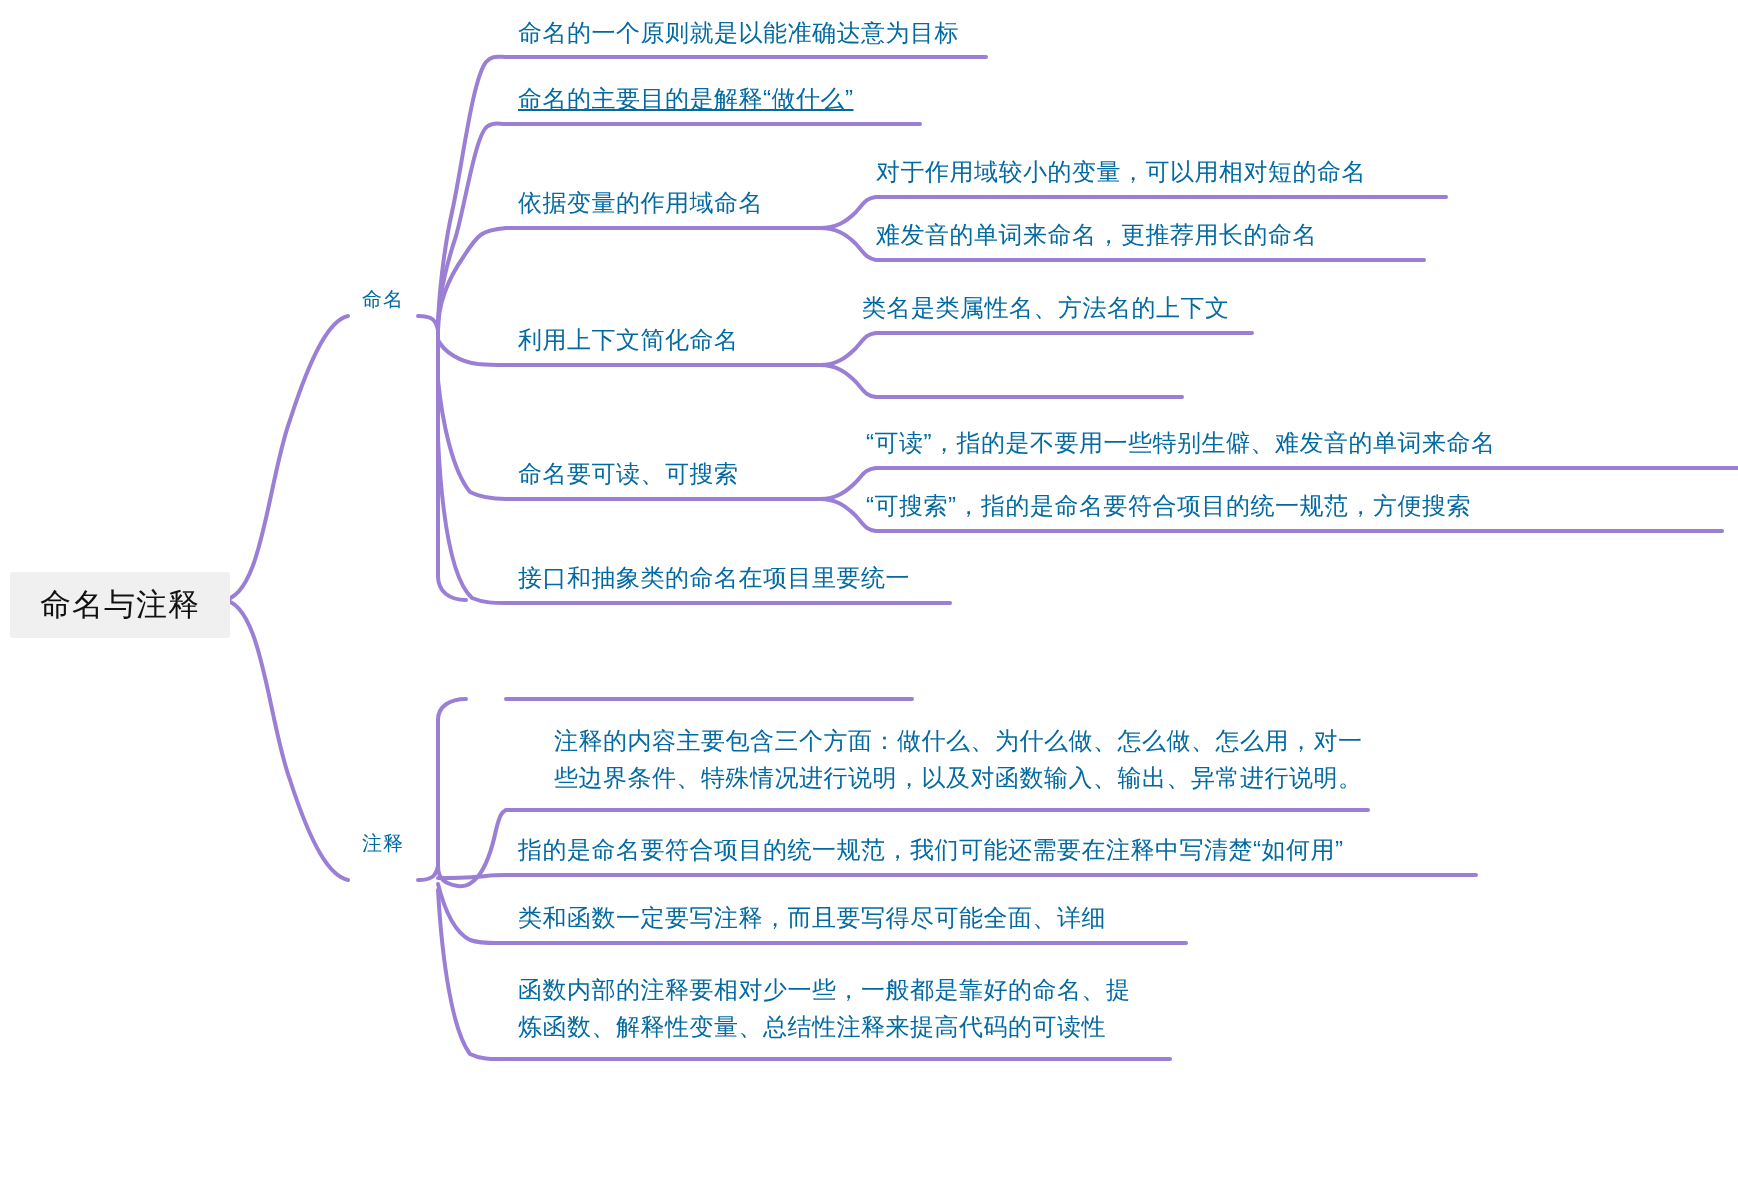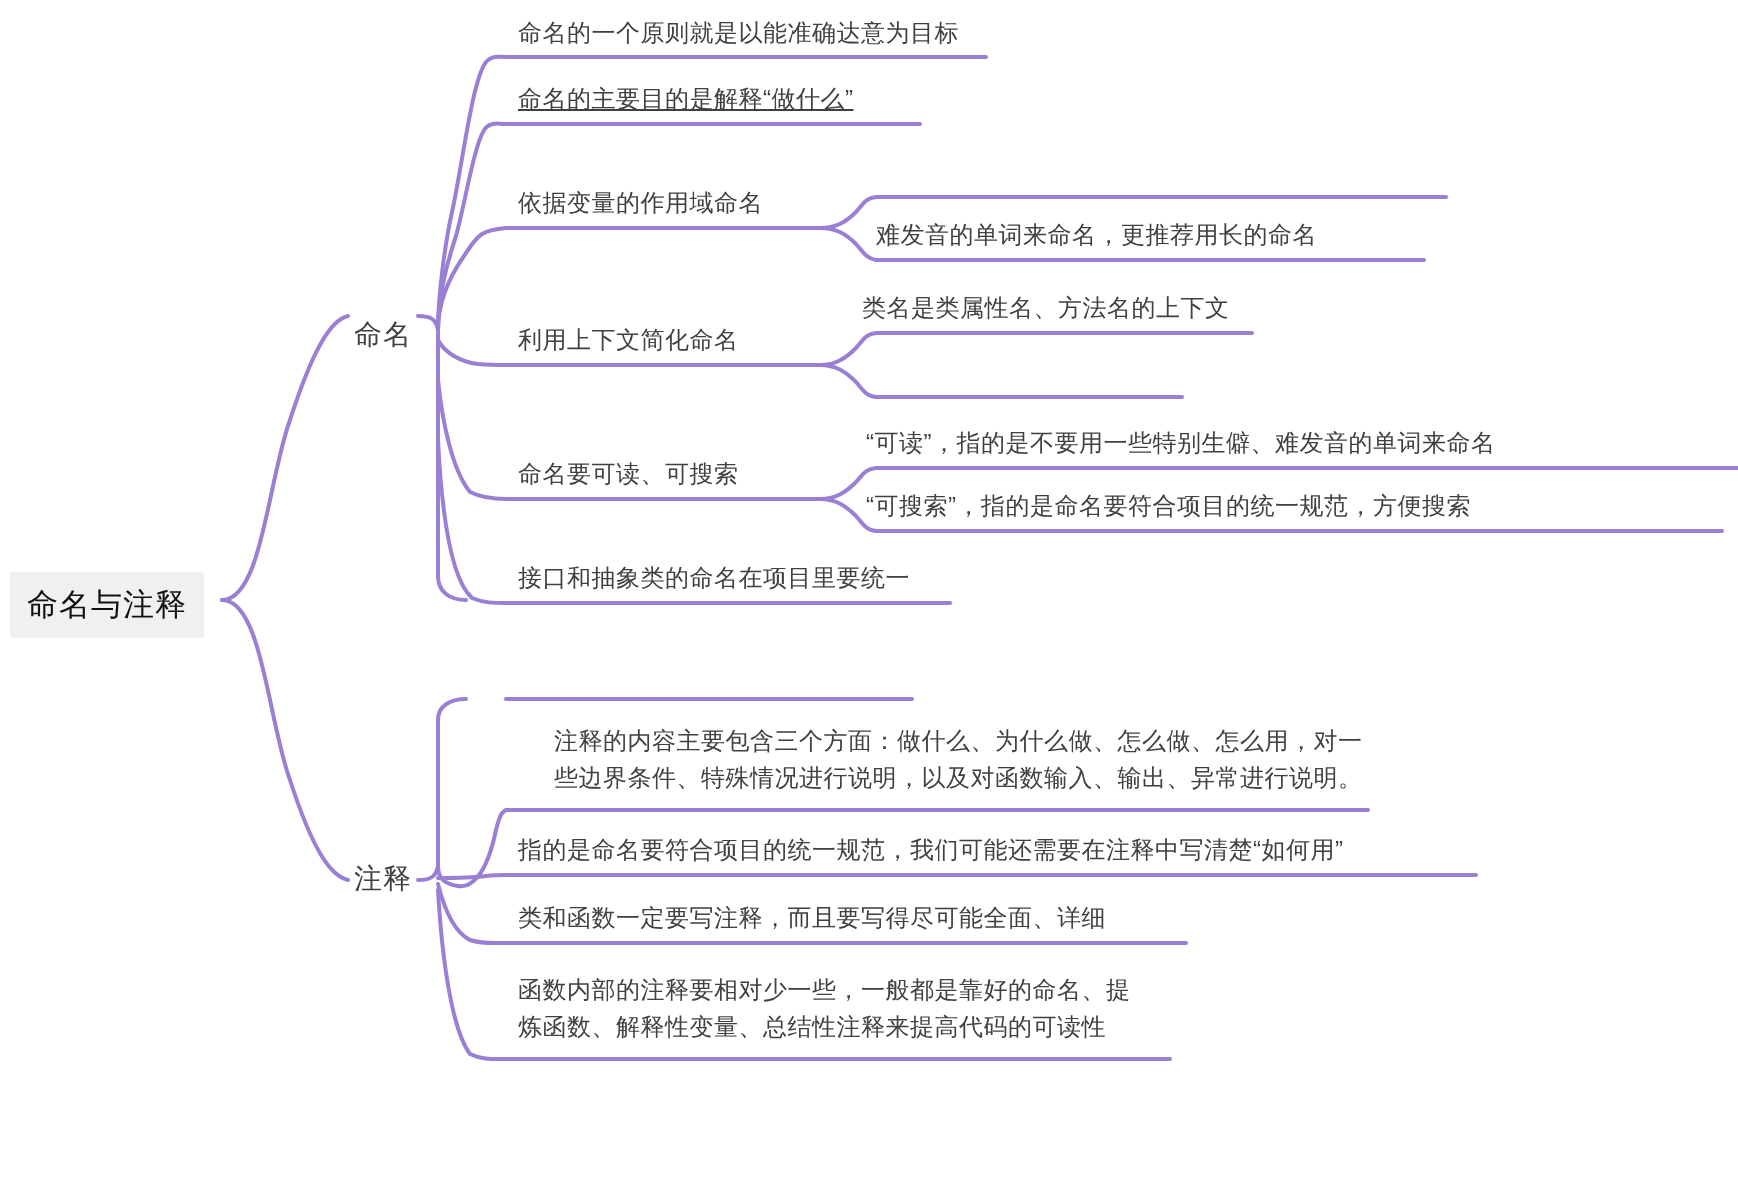--- a/index.html
+++ b/index.html
@@ -23,35 +23,34 @@
     top: 0;
     width: 1738px;
     height: 1184px;
     pointer-events: none;
   }
   .node {
     position: absolute;
     box-sizing: border-box;
     white-space: pre-line;
     line-height: 1.55;
-    color: #404040;
+    color: #0369a1;
   }
   .node-root {
     background: #f0f0f0;
     color: #111111;
     font-size: 31px;
-    padding: 9px 17px;
+    padding: 9px 30px;
     border-radius: 3px;
     letter-spacing: 1px;
   }
   .node-l1 {
-    font-size: 28px;
+    font-size: 20px;
     letter-spacing: 1px;
     text-align: center;
-    margin-top: 29px;
   }
   .node-l2 {
     font-size: 24px;
     letter-spacing: 0.5px;
   }
   .node-l3 {
     font-size: 24px;
     letter-spacing: 0.5px;
   }
 </style>
@@ -125,18 +124,19 @@
   <div class="node node-l2" style="left:518px; top:455px;">命名要可读、可搜索</div>
   <div class="node node-l2" style="left:518px; top:559px;">接口和抽象类的命名在项目里要统一</div>
 
   <div class="node node-l2" style="left:518px; top:722px; width:880px;margin-left:36px;">注释的内容主要包含三个方面：做什么、为什么做、怎么做、怎么用，对一
 些边界条件、特殊情况进行说明，以及对函数输入、输出、异常进行说明。</div>
   <div class="node node-l2" style="left:518px; top:831px;">指的是命名要符合项目的统一规范，我们可能还需要在注释中写清楚“如何用”</div>
   <div class="node node-l2" style="left:518px; top:899px;">类和函数一定要写注释，而且要写得尽可能全面、详细</div>
   <div class="node node-l2" style="left:518px; top:971px; width:700px;">函数内部的注释要相对少一些，一般都是靠好的命名、提
 炼函数、解释性变量、总结性注释来提高代码的可读性</div>
 
+  <div class="node node-l3" style="left:876px; top:153px;">对于作用域较小的变量，可以用相对短的命名</div>
   <div class="node node-l3" style="left:876px; top:216px;">难发音的单词来命名，更推荐用长的命名</div>
   <div class="node node-l3" style="left:862px; top:289px;">类名是类属性名、方法名的上下文</div>
   <div class="node node-l3" style="left:866px; top:424px;">“可读”，指的是不要用一些特别生僻、难发音的单词来命名</div>
   <div class="node node-l3" style="left:866px; top:487px;">“可搜索”，指的是命名要符合项目的统一规范，方便搜索</div>
 
 </div>
 
 </body></html>

